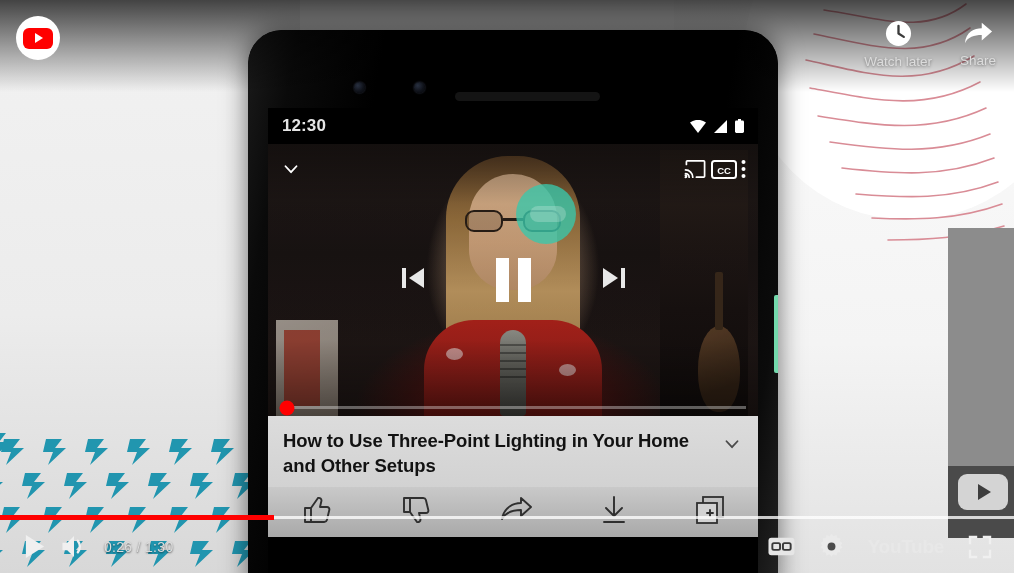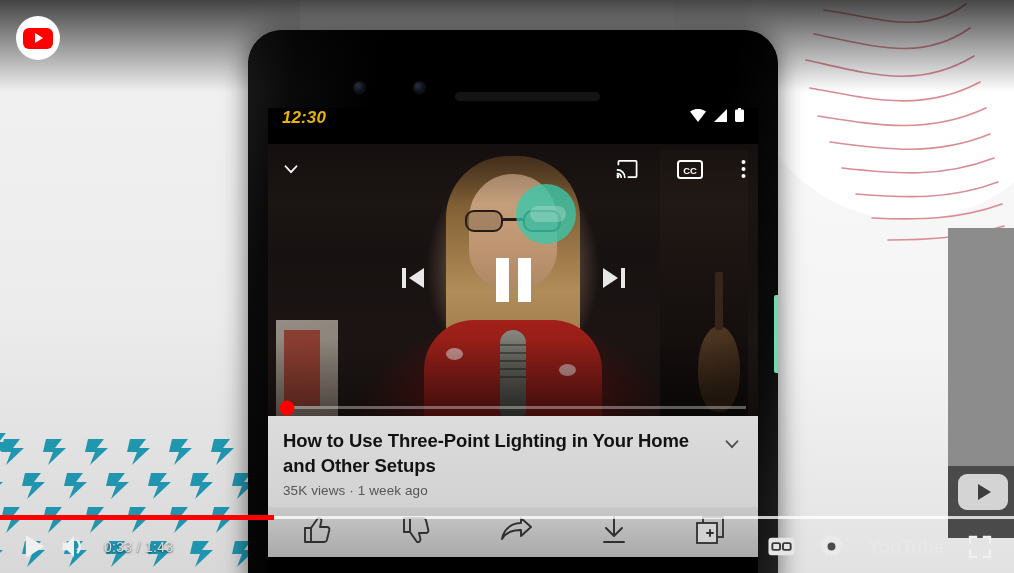--- a/index.html
+++ b/index.html
@@ -145,24 +145,23 @@
     background: #000;
     overflow: hidden;
   }
 
   
   .statusbar {
     position: relative;
     height: 36px;
     background: #000;
     display: flex;
-    align-items: flex-start;
+    align-items: center;
     padding: 0 14px;
-    color: #eab308;
-    font-style: italic;
+    color: #e5e5e5;
   }
   .status-time {
     font-size: 17px;
     font-weight: 600;
     letter-spacing: .1px;
   }
   .status-icons {
     margin-left: auto;
     display: flex;
     align-items: center;
@@ -307,21 +306,21 @@
     height: 34px;
     display: flex;
     align-items: center;
     padding: 0 12px;
     color: #fff;
   }
   .v-toprow .spacer { flex: 1; }
   .v-topicons {
     display: flex;
     align-items: center;
-    gap: 38px;
+    gap: 4px;
   }
   .v-center {
     position: absolute;
     left: 0; right: 0; top: 50%;
     transform: translateY(-50%);
     display: flex;
     align-items: center;
     justify-content: center;
     gap: 70px;
   }
@@ -748,21 +747,20 @@
 
         <div class="meta">
           <div class="meta-title-row">
             <div class="meta-title">How to Use Three-Point Lighting in Your Home and Other Setups</div>
             <span style="padding-top:4px">
               <svg width="22" height="22" viewBox="0 0 24 24">
                   <path d="M6 9 L12 15.5 L18 9" fill="none" stroke="#4a4a4a" stroke-width="2" stroke-linecap="round" stroke-linejoin="round"></path>
                 </svg>
             </span>
           </div>
-          <div class="meta-sub">35K views · 1 week ago</div>
         </div>
 
         <div class="actions">
           <span>
             <svg width="30" height="28" viewBox="0 0 30 28">
                 <path d="M9 26 V12 L16 2 a2.6 2.6 0 0 1 3.4 3 L18 11 h7 a2.4 2.4 0 0 1 2.3 3 l-2.4 10 a2.8 2.8 0 0 1-2.7 2 H9 Z M3 12 h6 v14 H3 Z" fill="none" stroke="#2f2f2f" stroke-width="1.9" stroke-linejoin="round"></path>
               </svg>
           </span>
           <span>
             <svg width="30" height="28" viewBox="0 0 30 28">
@@ -789,41 +787,56 @@
         </div>
       </div>
     </div>
   </div>
 
   <div class="top-gradient"></div>
   <div class="top-bar">
     <div class="yt-logo-circle">
       <div class="yt-logo-mark"></div>
     </div>
+    <div class="top-actions">
+      <div class="top-action">
+        <svg width="27" height="27" viewBox="0 0 28 28">
+          <circle cx="14" cy="14" r="13" fill="#fff"></circle>
+          <path d="M14 6 V14 L19.5 17.5" fill="none" stroke="#3a3a3a" stroke-width="2.4" stroke-linecap="round" stroke-linejoin="round"></path>
+        </svg>
+        <span class="top-action-label">Watch later</span>
+      </div>
+      <div class="top-action">
+        <svg width="30" height="26" viewBox="0 0 32 26">
+          <path d="M2 24 C 3 12, 12 8, 20 8 V2 L31 11.5 L20 21 V15 C 12 15, 5 17, 2 24 Z" fill="#fff"></path>
+        </svg>
+        <span class="top-action-label">Share</span>
+      </div>
+    </div>
   </div>
 
   <div class="bottom-chrome">
     <div class="progress-wrap">
       <div class="progress-track"></div>
       <div class="progress-buffer"></div>
       <div class="progress-played" id="progress-played" style="width: 27%;"></div>
     </div>
     <div class="controls">
       <span class="ctrl">
         <svg width="23" height="25" viewBox="0 0 24 26">
             <path d="M3 1 L22 13 L3 25 Z" fill="#f0f0f0"></path>
           </svg>
       </span>
       <span class="ctrl">
         <svg width="28" height="25" viewBox="0 0 28 26">
           <path d="M2 9 H7 L14 2 V24 L7 17 H2 Z" fill="#f0f0f0"></path>
           <path d="M18 7 A10 10 0 0 1 18 19" fill="none" stroke="#f0f0f0" stroke-width="2.6" stroke-linecap="round"></path>
         </svg>
       </span>
-      <span class="time-display">0:33 / 1:43</span>
+      <span class="time-display">0:26 / 1:30</span>
       <span class="spacer"></span>
       <span class="right-controls">
         <span class="ctrl">
           <svg width="27" height="19" viewBox="0 0 28 19">
             <rect x="0.5" y="0.5" width="27" height="18" rx="3" fill="#e6e6e6"></rect>
             <rect x="4.5" y="6" width="8" height="7" rx="1.6" fill="none" stroke="#3a3a3a" stroke-width="2"></rect>
             <rect x="15.5" y="6" width="8" height="7" rx="1.6" fill="none" stroke="#3a3a3a" stroke-width="2"></rect>
           </svg>
         </span>
         <span class="ctrl">

